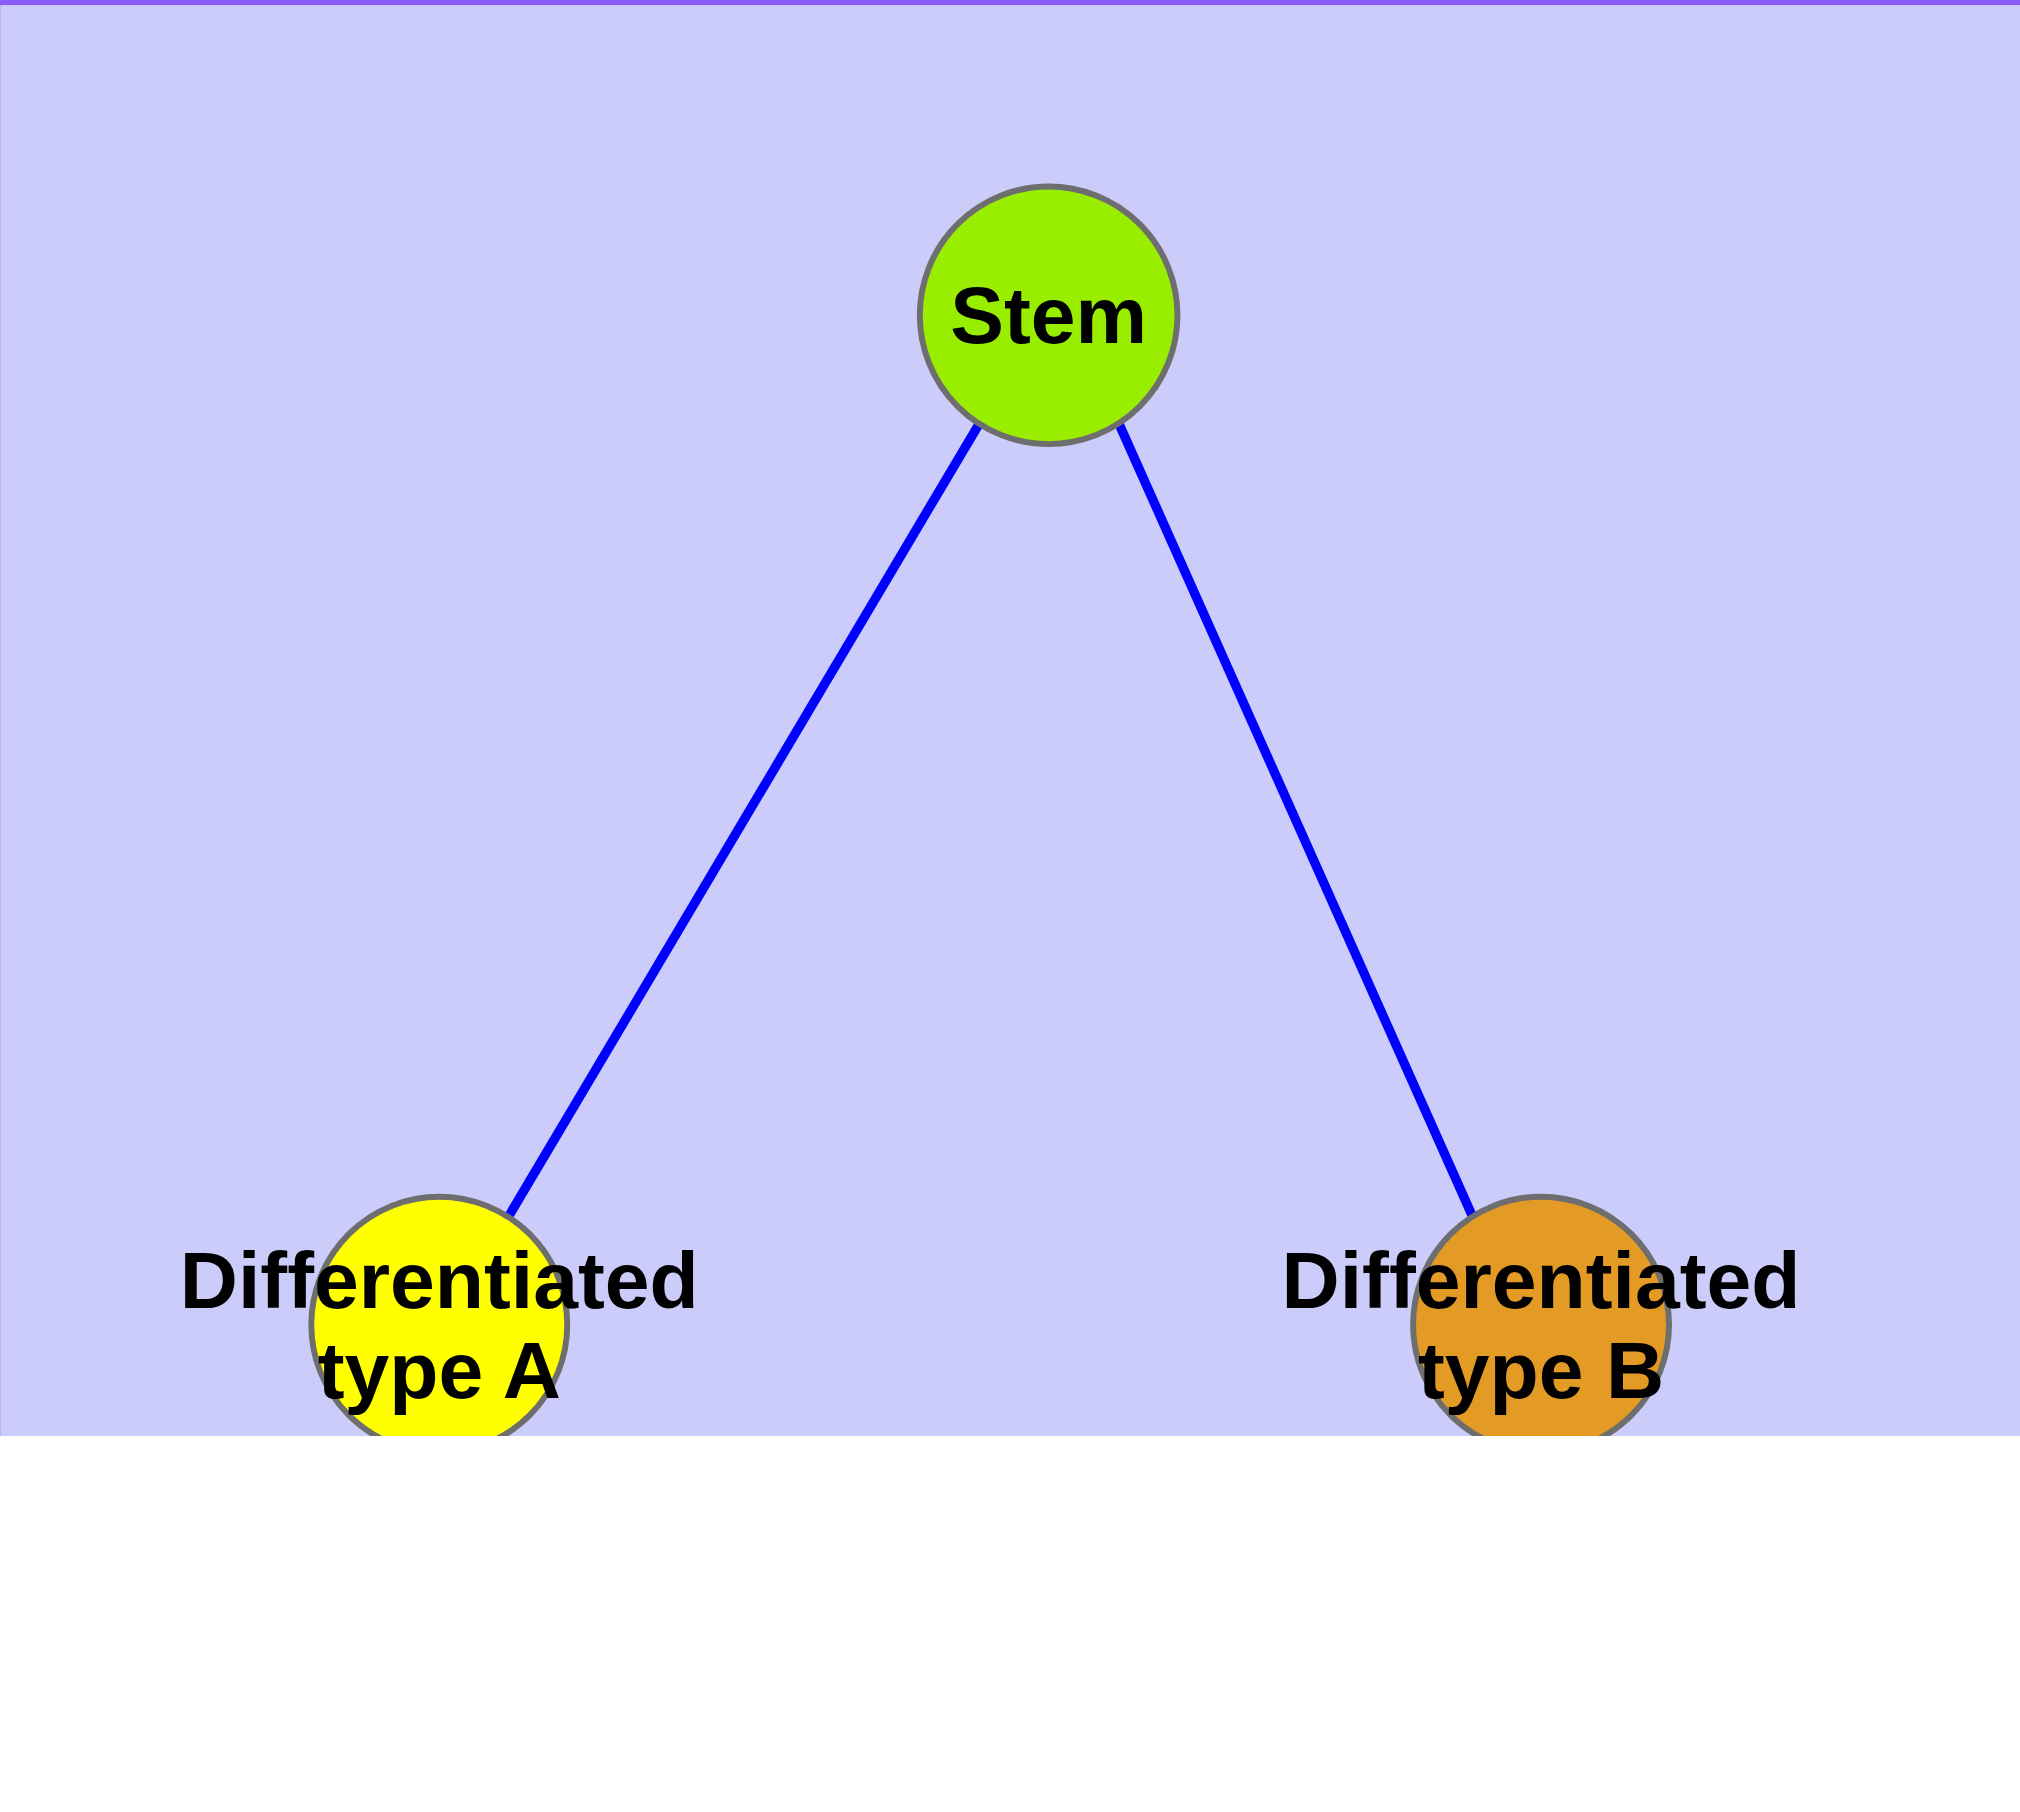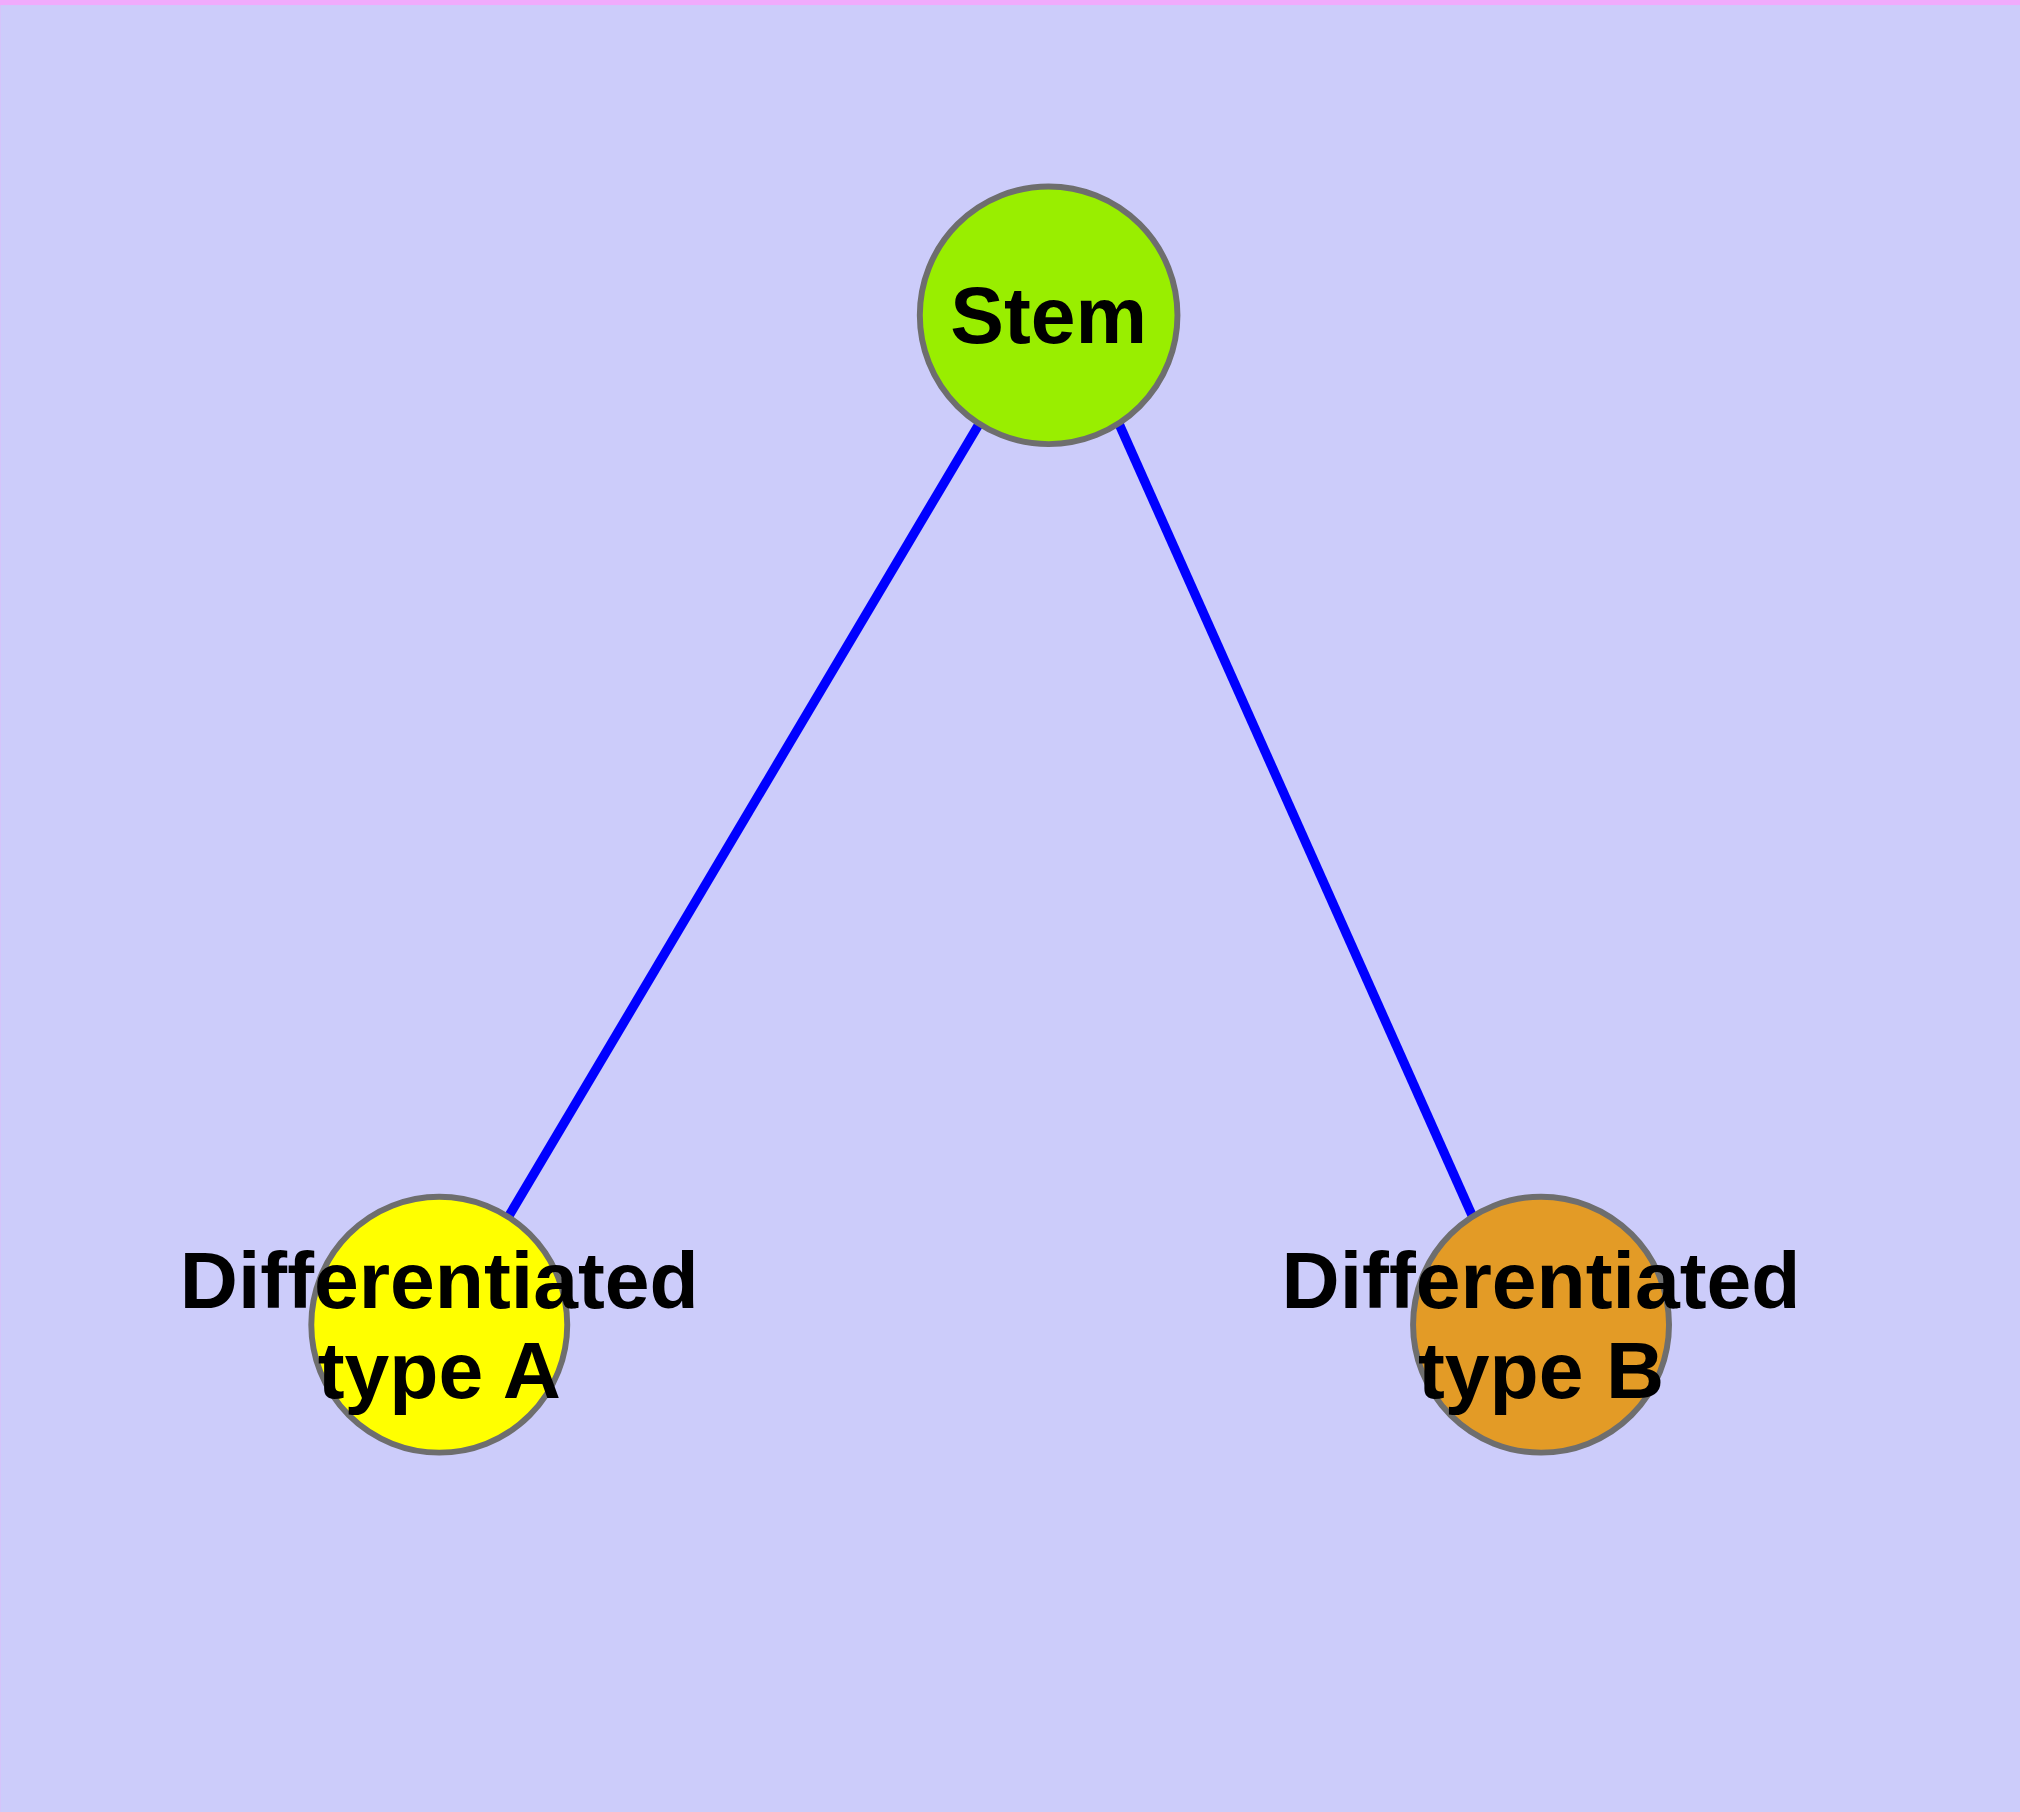--- a/index.html
+++ b/index.html
@@ -27,21 +27,21 @@
   .node-label {
     font-family: "Liberation Sans", sans-serif;
     font-weight: bold;
     fill: #000000;
     paint-order: normal;
   }
 </style>
 </head>
 <body>
 
-<div id="canvas-root" style="background: #f0abfc; width: 2021px; height: 1812px;">
+<div id="canvas-root" style="background: #8b5cf6; width: 2021px; height: 1436px;">
   <svg id="graph-svg" viewBox="0 0 2384 2138" xmlns="http://www.w3.org/2000/svg">
 
     <rect id="bg-rect" x="0" y="6" width="2384" height="2132" fill="#ccccfa"></rect>
 
     <g id="edges-layer">
         <line x1="1155" y1="500" x2="600" y2="1435" stroke="#0000ff" stroke-width="11" stroke-linecap="butt"></line>
         <line x1="1320" y1="500" x2="1737" y2="1435" stroke="#0000ff" stroke-width="11" stroke-linecap="butt"></line>
       </g>
 
     <g id="nodes-layer">

